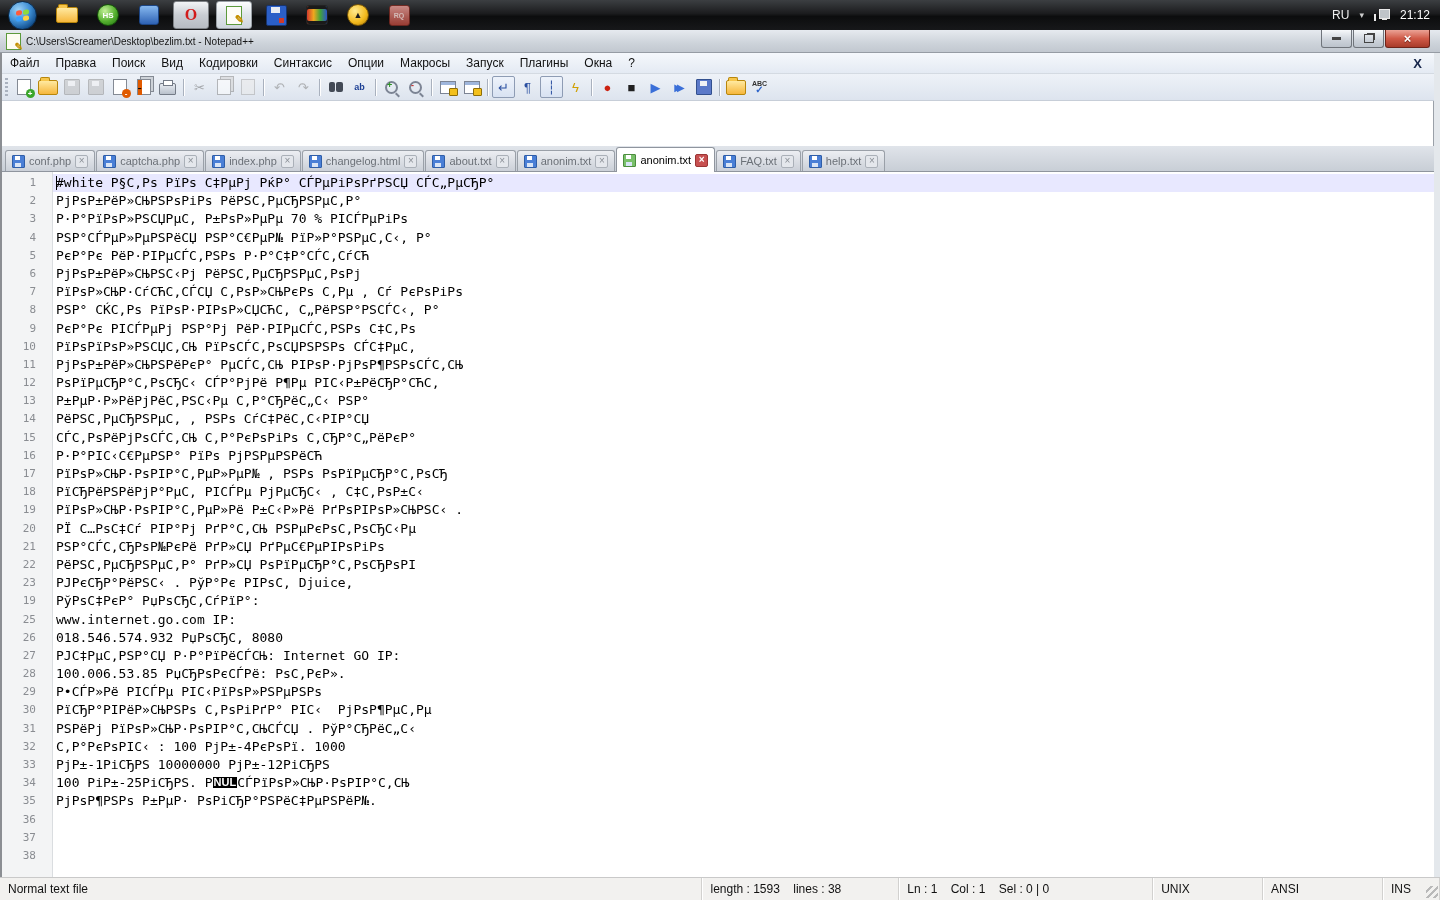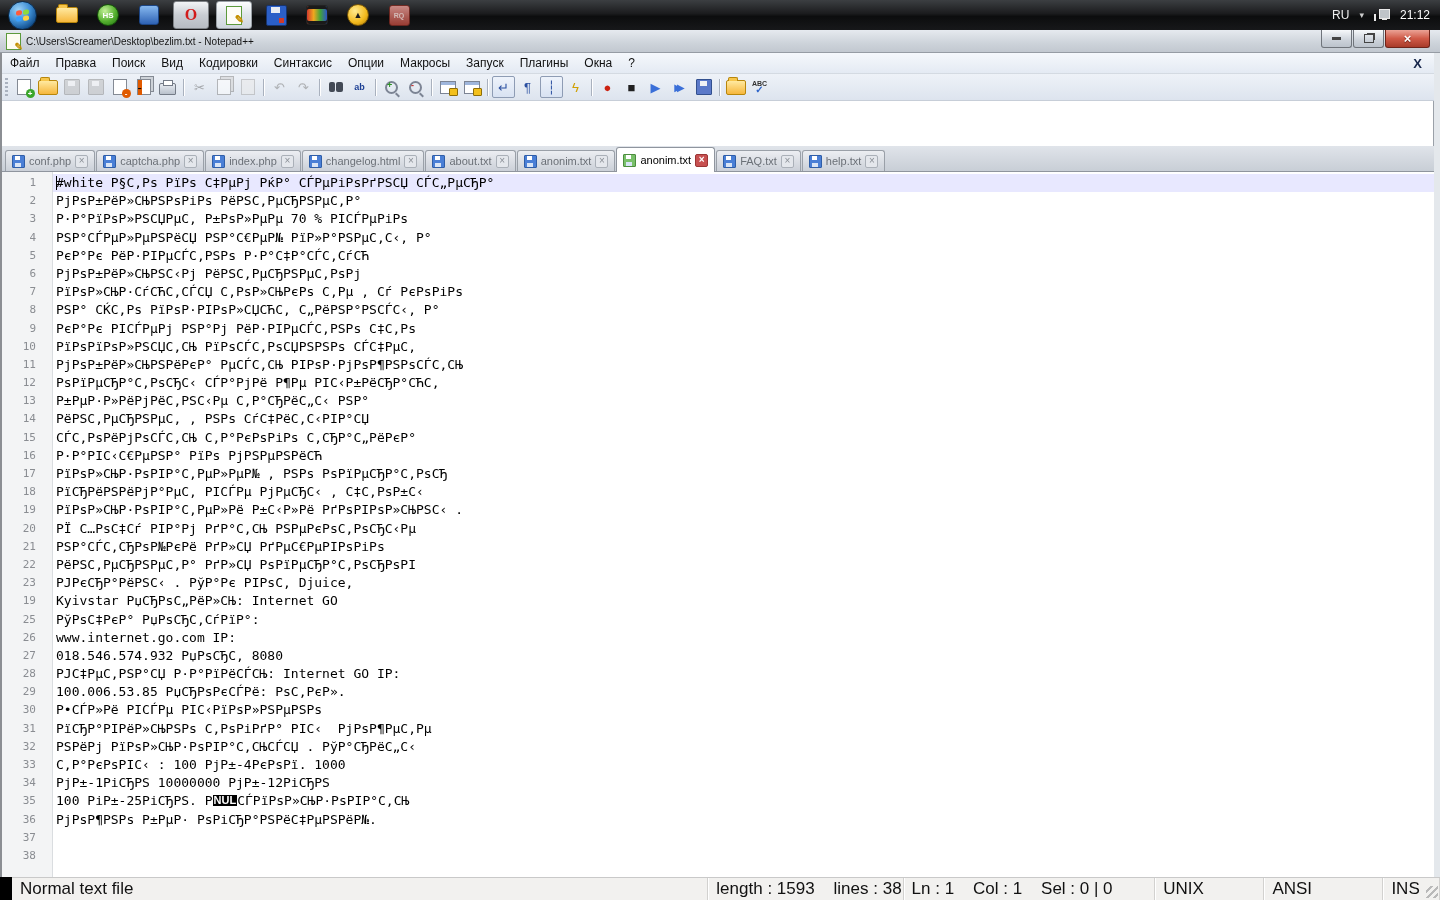--- a/index.html
+++ b/index.html
@@ -140,21 +140,21 @@
   .gutter div{height:18.2px;line-height:18.2px;padding-right:16px;}
   .code{flex:1;padding-top:2px;font-family:"DejaVu Sans Mono",monospace;font-size:13px;color:#000;}
   .line{height:18.2px;line-height:18.2px;white-space:pre;padding-left:3px;}
   .line.cur{background:#e8e8ff;position:relative;}
   .line.cur::after{content:"";position:absolute;left:3px;top:2px;bottom:2px;width:1px;background:#000;}
   .nul{display:inline-block;background:#000;color:#fff;font-size:11px;height:11px;line-height:11px;
     padding:0 1px;vertical-align:1px;font-family:"Liberation Sans",sans-serif;font-weight:bold;}
 
   
   .statusbar{height:22px;background:#f2f1ef;border-top:1px solid #c9c9c9;display:flex;align-items:center;
-    font-size:17px;color:#111;flex:0 0 auto;margin-left:12px;}
+    font-size:12px;color:#111;flex:0 0 auto;}
   .ss{height:100%;display:flex;align-items:center;padding:0 8px;border-right:1px solid #d2d1cf;
     box-shadow:1px 0 0 #fff;white-space:pre;overflow:hidden;}
   .ss.doc{width:686px;}
   .ss.len{width:180px;}
   .ss.pos{width:237px;}
   .ss.eol{width:93px;}
   .ss.enc{width:103px;}
   .ss.ins{width:40px;}
   .grip{flex:1;height:100%;position:relative;}
   .grip::after{content:"";position:absolute;right:2px;bottom:2px;width:12px;height:12px;
@@ -472,21 +472,20 @@
           <div class="line">РёРЅС‚РµСЂРЅРµС‚ , РЅРѕ СѓС‡РёС‚С‹РІР°СЏ</div>
           <div class="line">СЃС‚РѕРёРјРѕСЃС‚СЊ С‚Р°РєРѕРіРѕ С‚СЂР°С„РёРєР°</div>
           <div class="line">Р·Р°РІС‹С€РµРЅР° РїРѕ РјРЅРµРЅРёСЋ</div>
           <div class="line">РїРѕР»СЊР·РѕРІР°С‚РµР»РµР№ , РЅРѕ РѕРїРµСЂР°С‚РѕСЂ</div>
           <div class="line">РїСЂРёРЅРёРјР°РµС‚ РІСЃРµ РјРµСЂС‹ , С‡С‚РѕР±С‹</div>
           <div class="line">РїРѕР»СЊР·РѕРІР°С‚РµР»Рё Р±С‹Р»Рё РґРѕРІРѕР»СЊРЅС‹ .</div>
           <div class="line">РЇ С…РѕС‡Сѓ РІР°Рј РґР°С‚СЊ РЅРµРєРѕС‚РѕСЂС‹Рµ</div>
           <div class="line">РЅР°СЃС‚СЂРѕР№РєРё РґР»СЏ РґРµС€РµРІРѕРіРѕ</div>
           <div class="line">РёРЅС‚РµСЂРЅРµС‚Р° РґР»СЏ РѕРїРµСЂР°С‚РѕСЂРѕРІ</div>
           <div class="line">РЈРєСЂР°РёРЅС‹ . РўР°Рє РІРѕС‚ Djuice,</div>
-          <div class="line">Kyivstar РџСЂРѕС„РёР»СЊ: Internet GO</div>
           <div class="line">РўРѕС‡РєР° РџРѕСЂС‚СѓРїР°:</div>
           <div class="line">www.internet.go.com IP:</div>
           <div class="line">018.546.574.932 РџРѕСЂС‚ 8080</div>
           <div class="line">РЈС‡РµС‚РЅР°СЏ Р·Р°РїРёСЃСЊ: Internet GO IP:</div>
           <div class="line">100.006.53.85 РџСЂРѕРєСЃРё: РѕС‚РєР».</div>
           <div class="line">Р•СЃР»Рё РІСЃРµ РІС‹РїРѕР»РЅРµРЅРѕ</div>
           <div class="line">РїСЂР°РІРёР»СЊРЅРѕ С‚РѕРіРґР° РІС‹  РјРѕР¶РµС‚Рµ</div>
           <div class="line">РЅРёРј РїРѕР»СЊР·РѕРІР°С‚СЊСЃСЏ . РўР°СЂРёС„С‹</div>
           <div class="line">С‚Р°РєРѕРІС‹ : 100 РјР±-4РєРѕРї. 1000</div>
           <div class="line">РјР±-1РіСЂРЅ 10000000 РјР±-12РіСЂРЅ</div>

